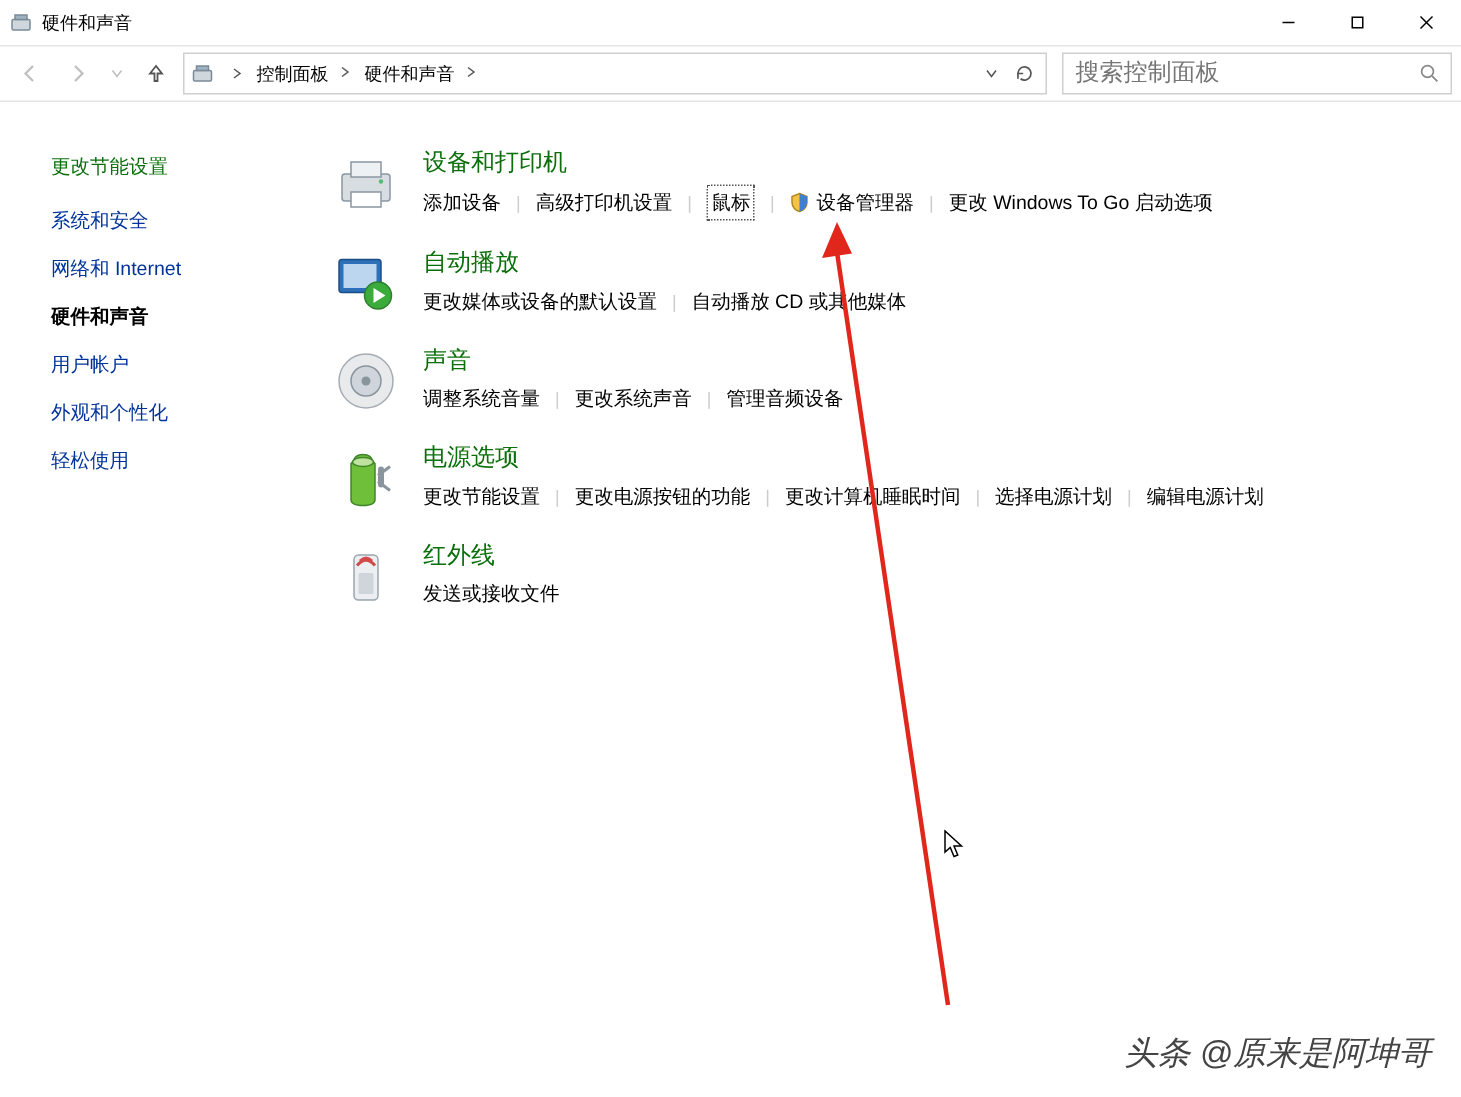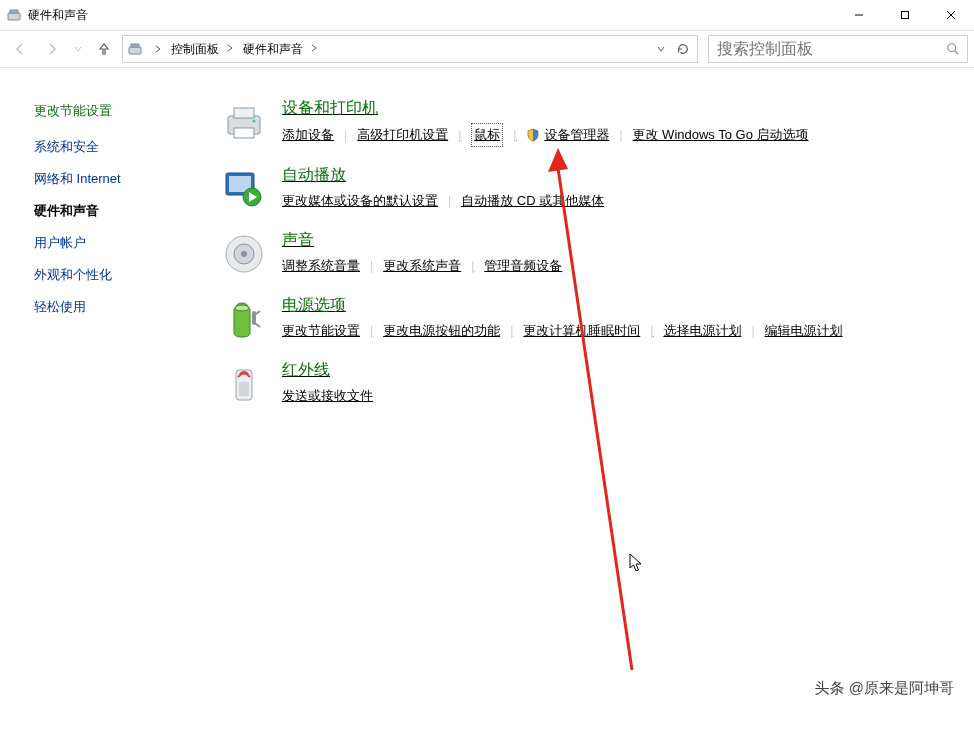--- a/index.html
+++ b/index.html
@@ -140,21 +140,20 @@
     color: #003399;
     margin-bottom: 14px;
     font-size: 13px;
   }
   .side-item.current { color: #000; font-weight: bold; }
 
   .main {
     flex: 1 1 auto;
     padding-top: 30px;
     position: relative;
-    text-decoration: underline;
   }
   .cat {
     display: flex;
     align-items: flex-start;
     gap: 16px;
     margin-bottom: 18px;
   }
   .cat .cat-icon {
     width: 44px;
     height: 44px;
@@ -199,23 +198,24 @@
 
   .cursor {
     position: absolute;
     left: 629px;
     top: 553px;
   }
 
   .watermark {
     position: absolute;
     right: 20px;
-    bottom: 33px;
-    font-size: 15px;
+    bottom: 14px;
+    font-size: 22px;
     color: #444;
+    font-style: italic;
   }
 </style>
 </head>
 <body>
 
 <div class="titlebar">
   <span class="app-icon">
     <svg viewBox="0 0 16 16" width="16" height="16">
       <rect x="2" y="6" width="12" height="7" rx="1" fill="#cfd6dc" stroke="#7a8a98"></rect>
       <rect x="4" y="3" width="8" height="3" fill="#9fb2c2" stroke="#7a8a98"></rect>

